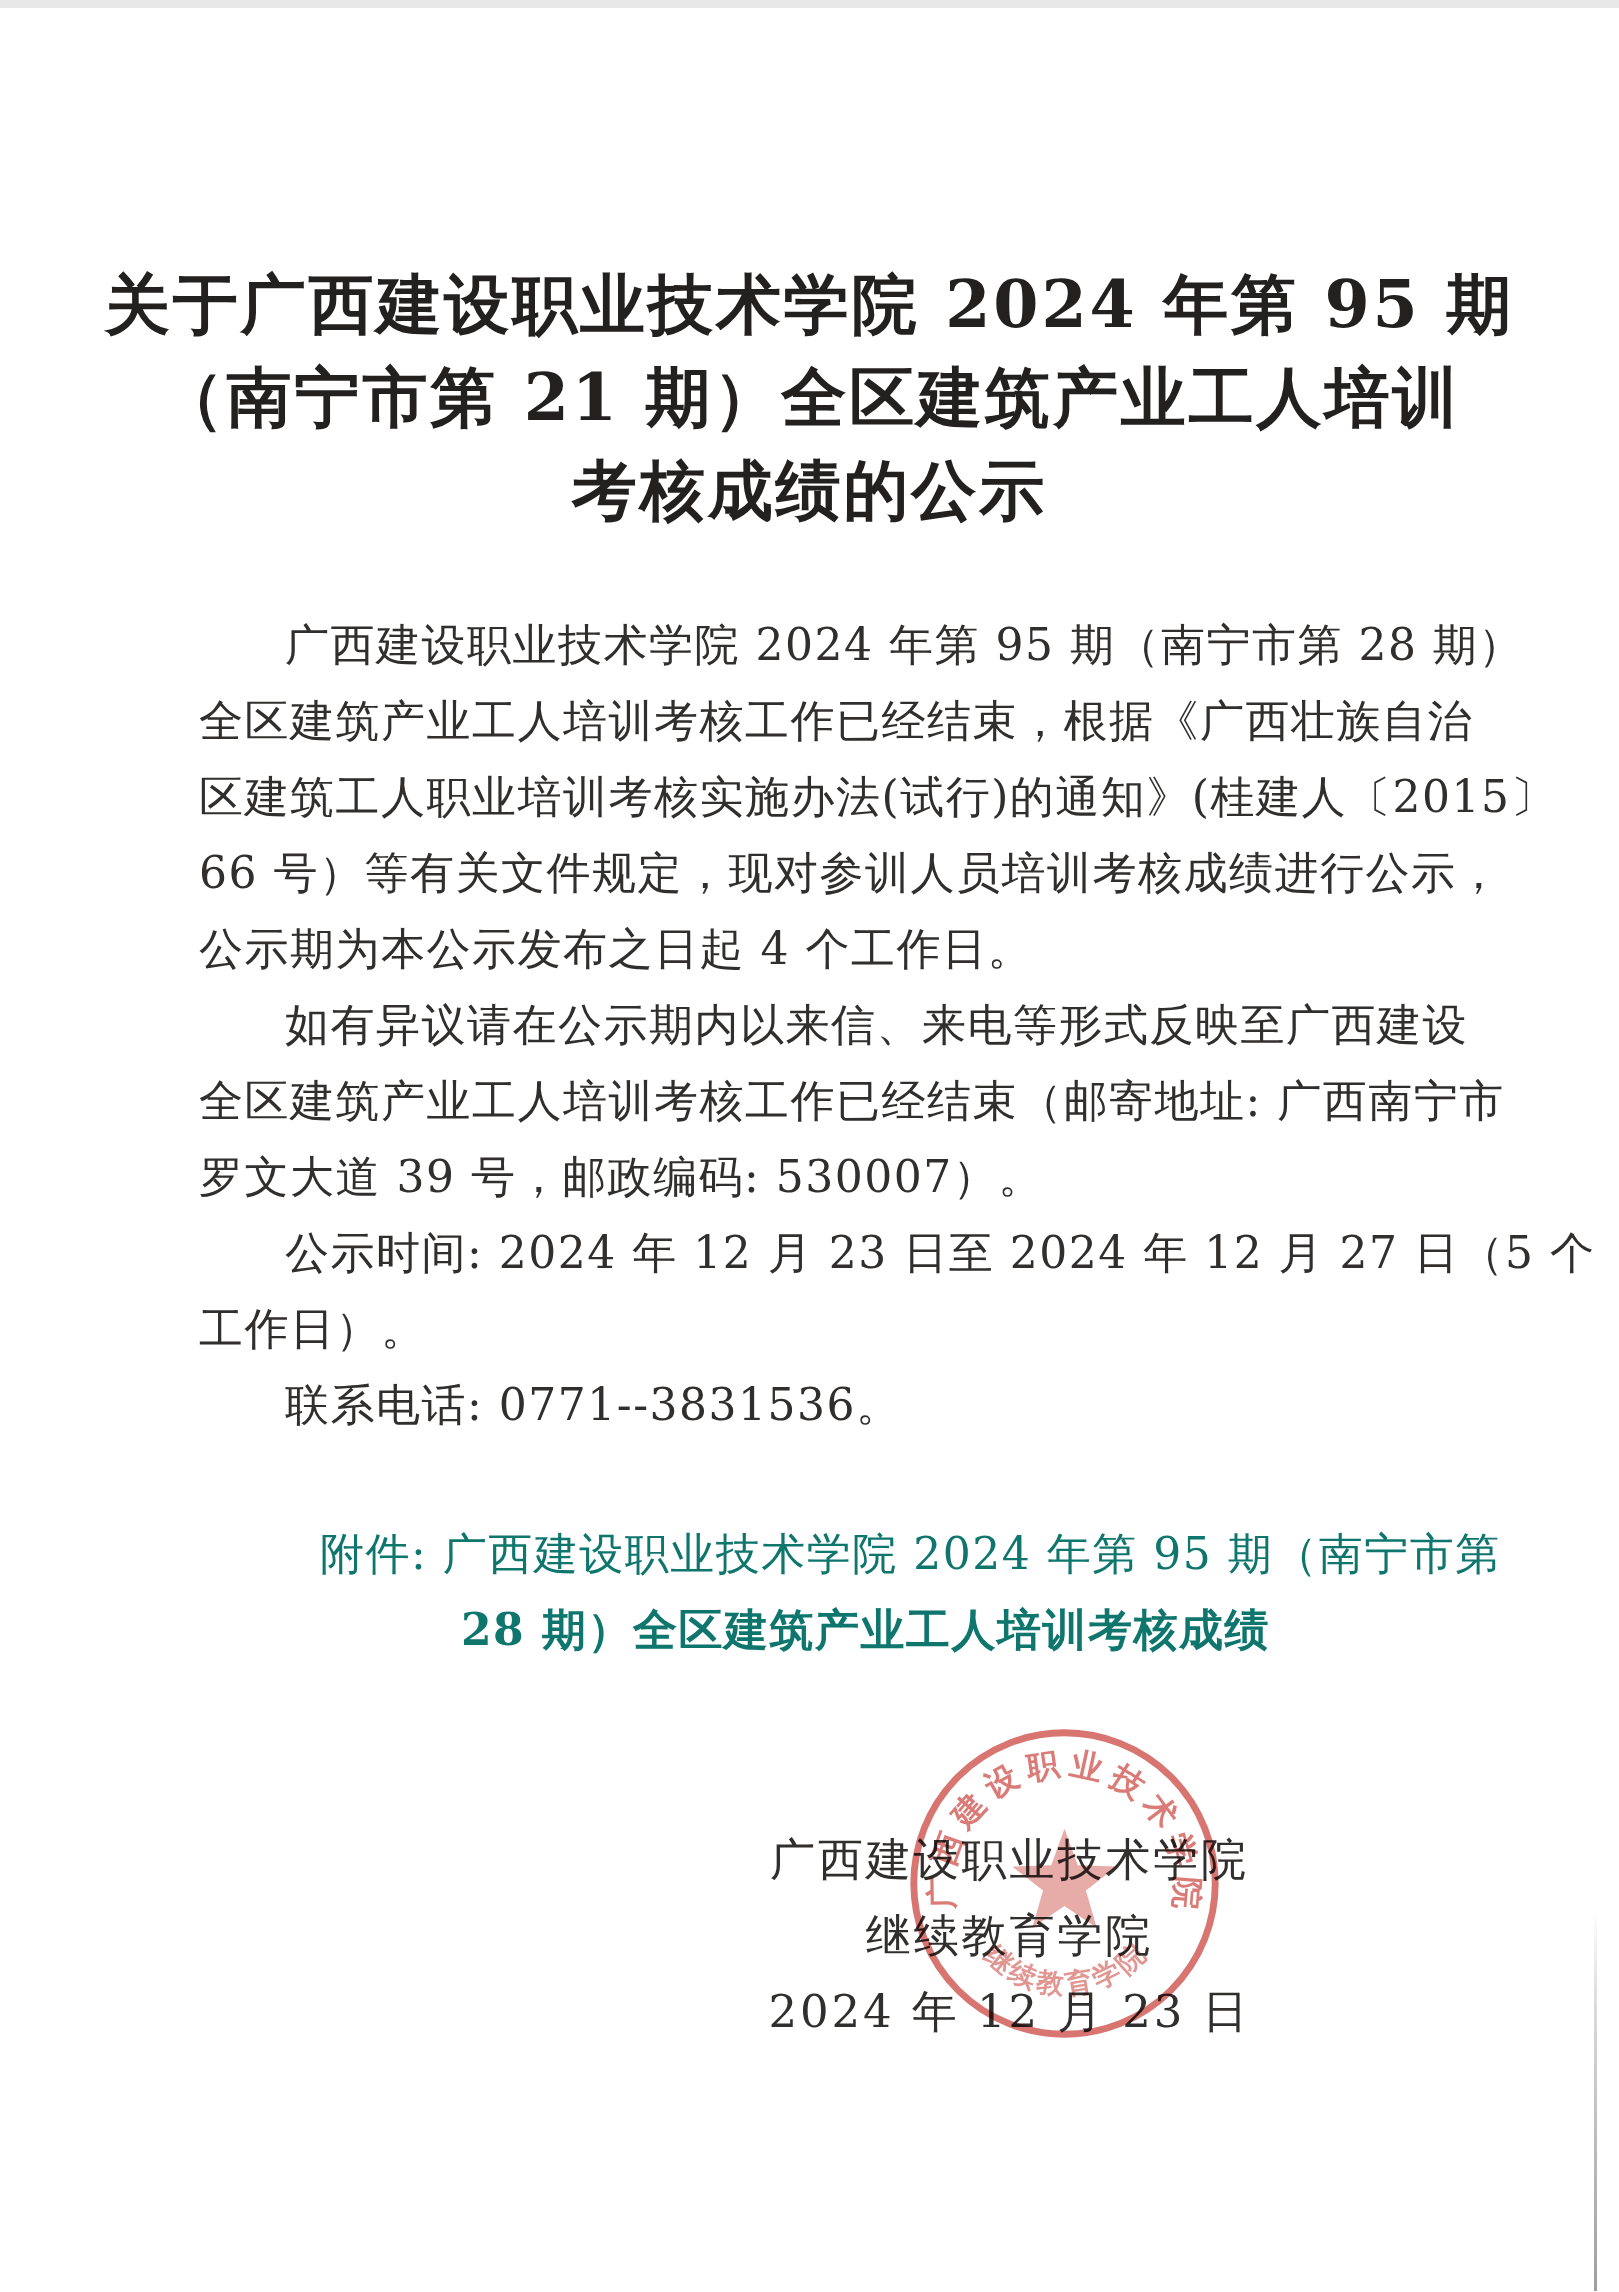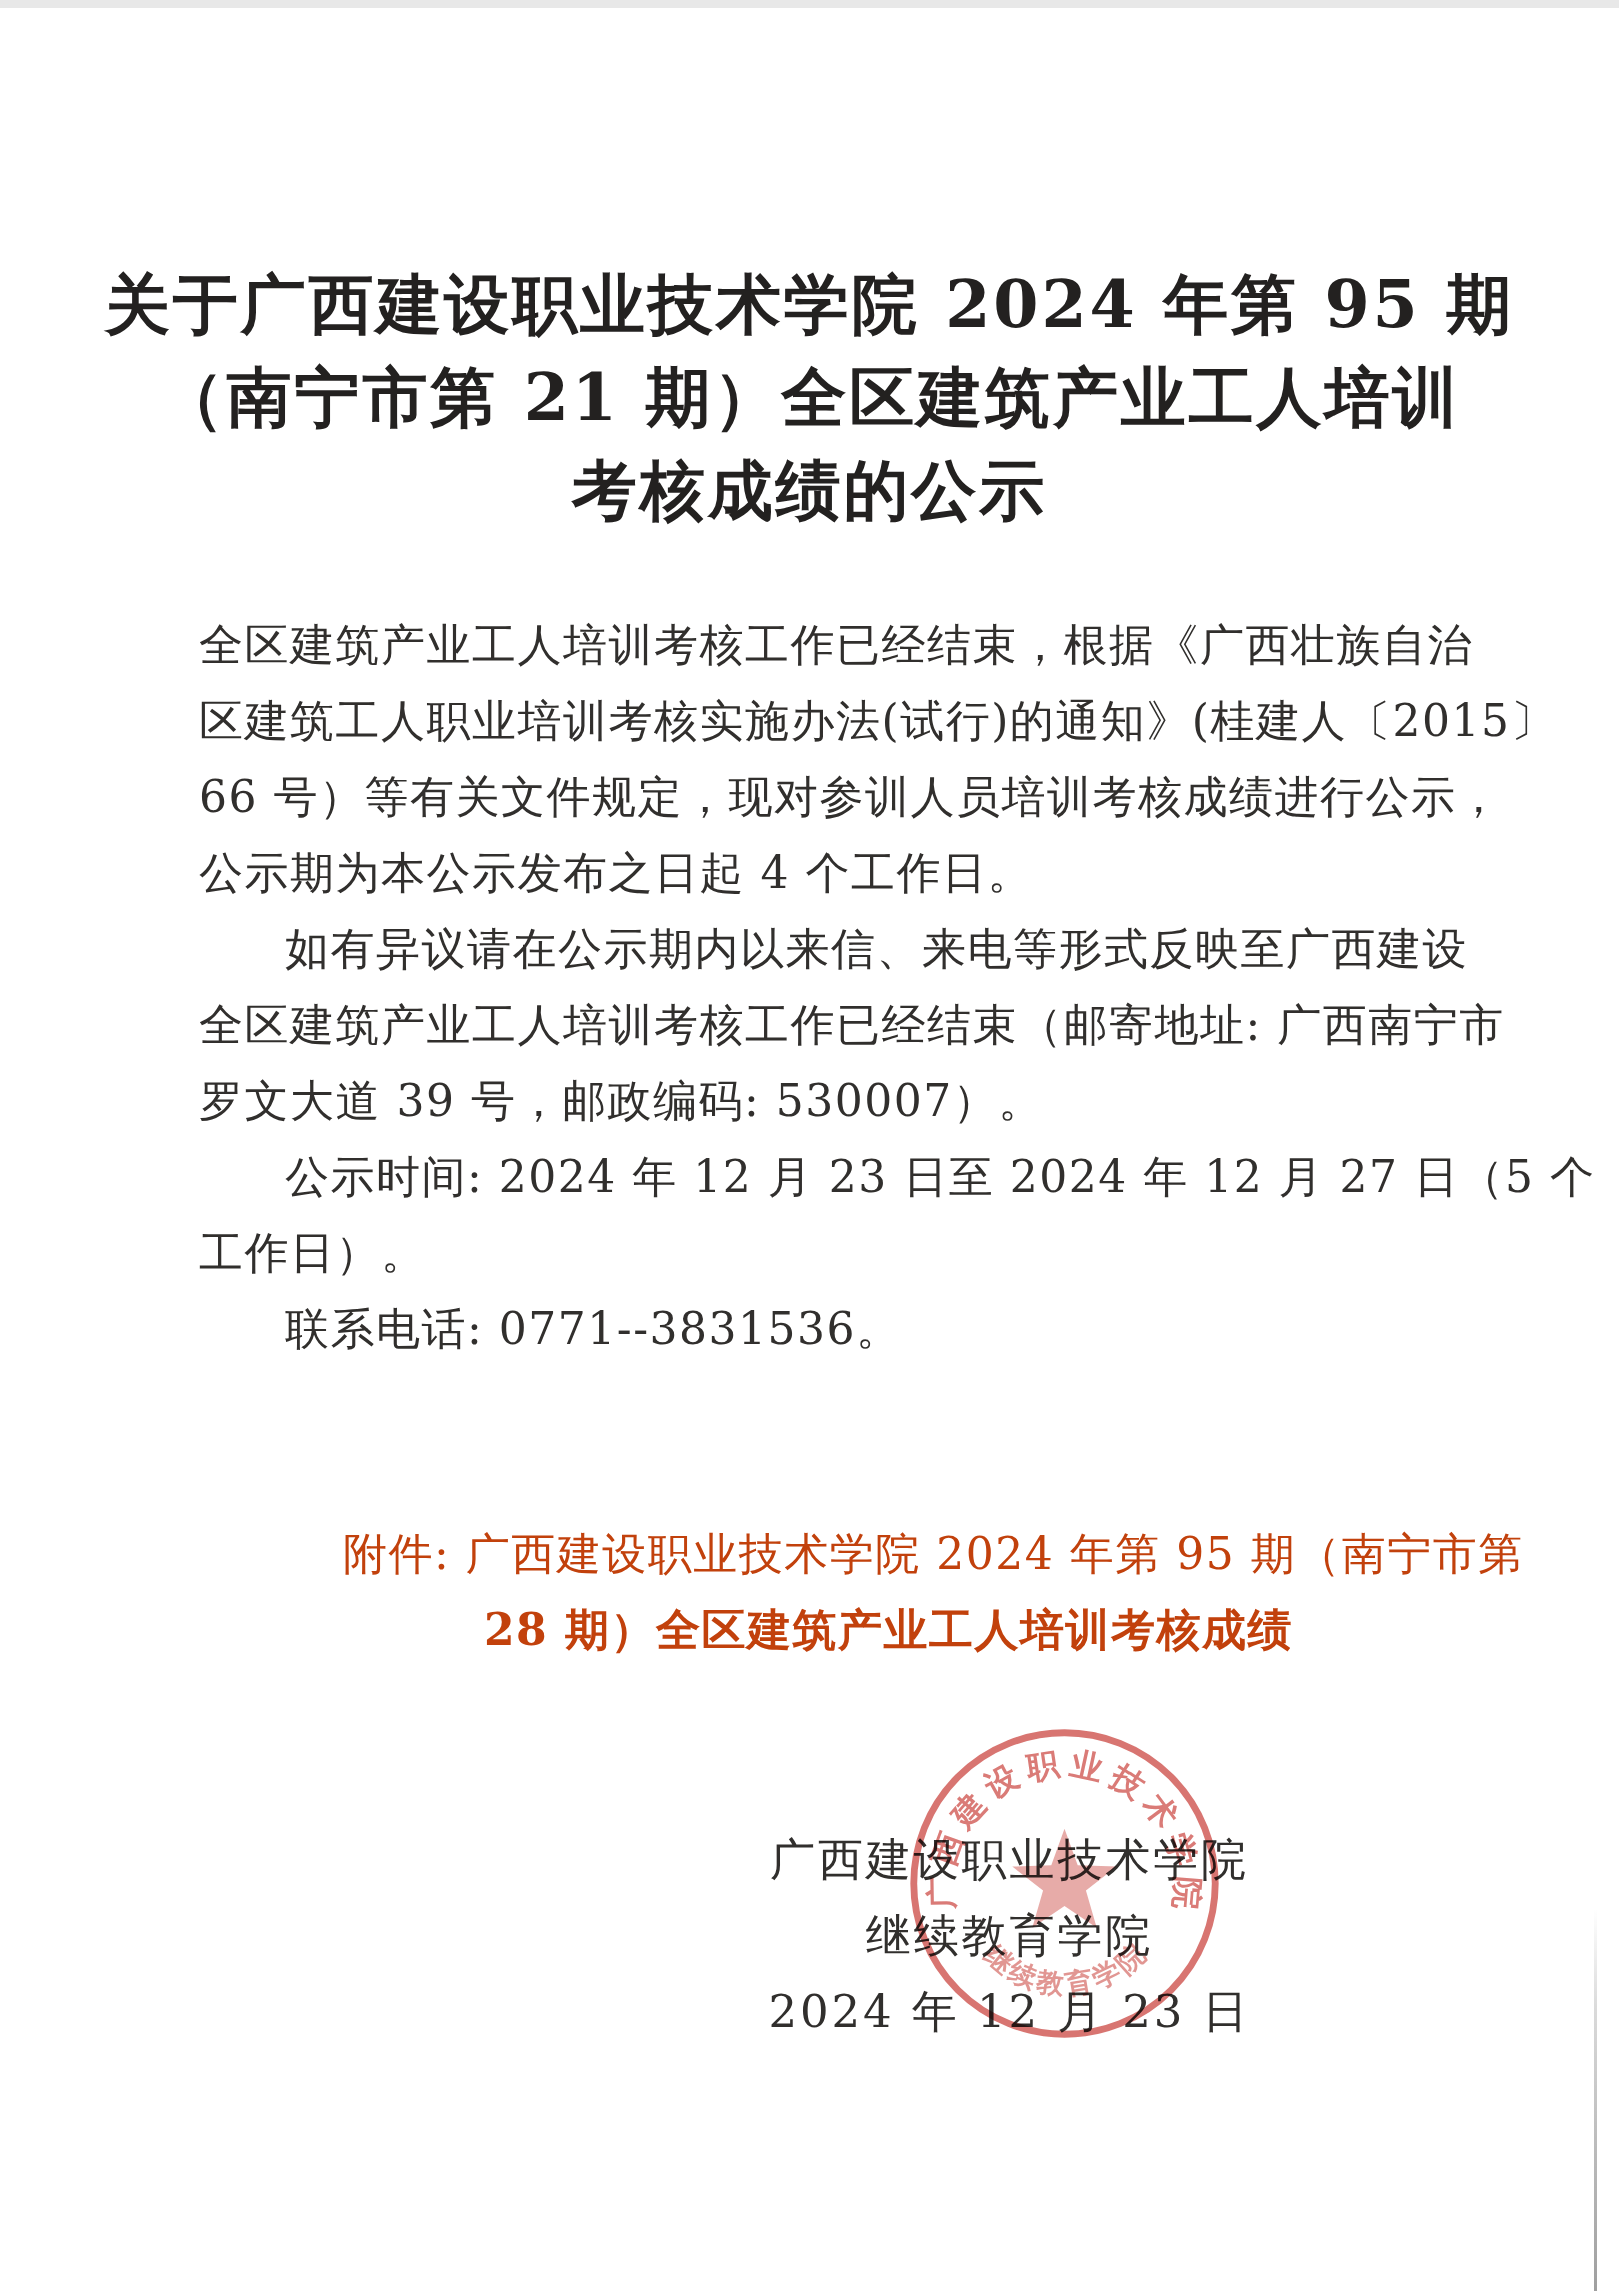--- a/index.html
+++ b/index.html
@@ -41,26 +41,26 @@
     line-height: 76px;
     letter-spacing: 1.5px;
     color: #312f2d;
   }
   .body-block .b-line { white-space: nowrap; }
   .ind-2 { padding-left: 86px; }
   
   .attachment-block {
     position: absolute;
     top: 1508px;
-    left: 212px;
+    left: 189px;
     width: 1255px;
     font-size: 44px;
     line-height: 76px;
     letter-spacing: 1.5px;
-    color: #c2410c;
+    color: #0f766e;
   }
   .attachment-block .a-line { white-space: nowrap; }
   .att-ind-1 { padding-left: 131px; }
   .att-ind-2 { padding-left: 272px; font-weight: bold; }
   
   .signature-block {
     position: absolute;
     top: 1814px;
     left: 686px;
     width: 647px;
@@ -114,20 +114,21 @@
 
 <div class="page">
 
   <div class="title-block">
     <div class="t-line">关于广西建设职业技术学院 2024 年第 95 期</div>
     <div class="t-line">（南宁市第 21 期）全区建筑产业工人培训</div>
     <div class="t-line">考核成绩的公示</div>
   </div>
 
   <div class="body-block">
+    <div class="b-line ind-2">广西建设职业技术学院 2024 年第 95 期（南宁市第 28 期）</div>
     <div class="b-line">全区建筑产业工人培训考核工作已经结束，根据《广西壮族自治</div>
     <div class="b-line">区建筑工人职业培训考核实施办法(试行)的通知》(桂建人〔2015〕</div>
     <div class="b-line">66 号）等有关文件规定，现对参训人员培训考核成绩进行公示，</div>
     <div class="b-line">公示期为本公示发布之日起 4 个工作日。</div>
     <div class="b-line ind-2">如有异议请在公示期内以来信、来电等形式反映至广西建设</div>
     <div class="b-line">全区建筑产业工人培训考核工作已经结束（邮寄地址: 广西南宁市</div>
     <div class="b-line">罗文大道 39 号，邮政编码: 530007）。</div>
     <div class="b-line ind-2">公示时间: 2024 年 12 月 23 日至 2024 年 12 月 27 日（5 个</div>
     <div class="b-line">工作日）。</div>
     <div class="b-line ind-2">联系电话: 0771--3831536。</div>

